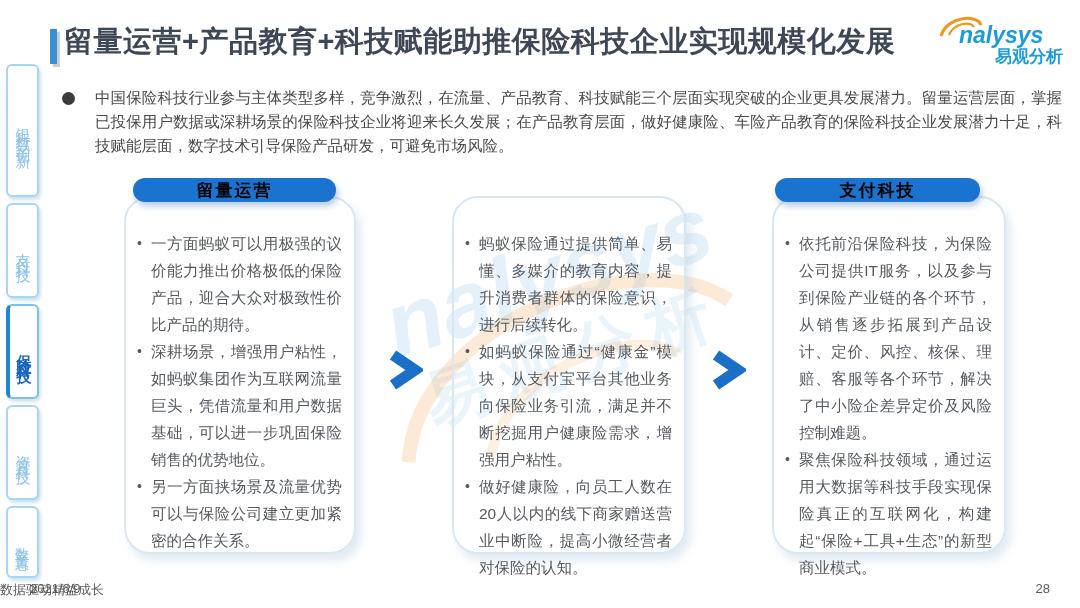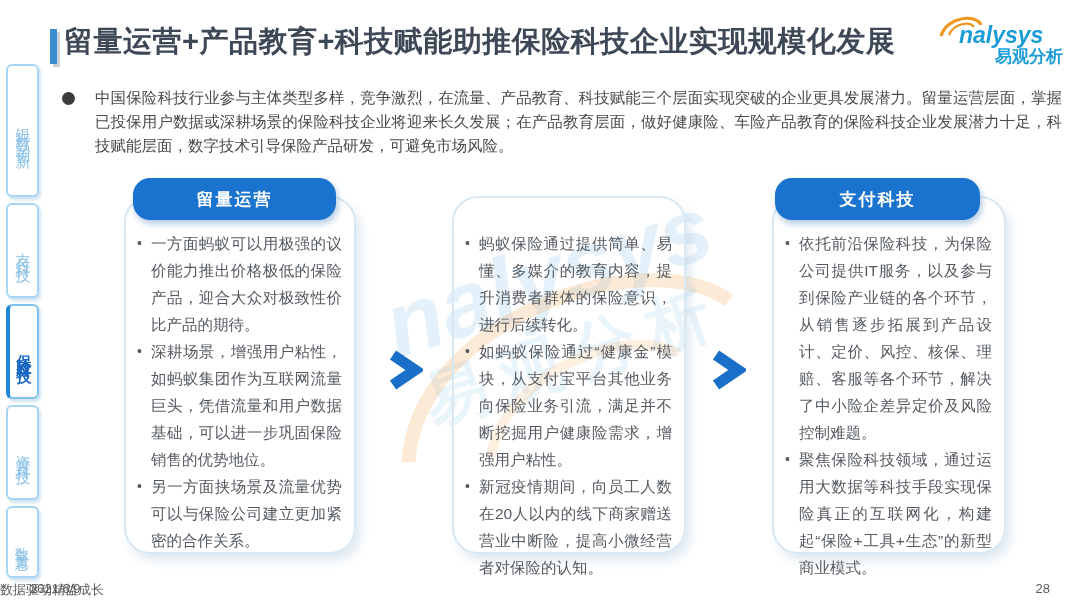--- a/index.html
+++ b/index.html
@@ -42,22 +42,22 @@
   .wm-cn { display:block; font-size:64px; font-weight:700;
     color:rgba(125,185,230,0.16); letter-spacing:14px; line-height:1.2; }
 
   
   .card { position:absolute; top:196px; height:358px; background:transparent;
     border:2px solid #d9e7f3; border-radius:26px;
     box-shadow:5px 7px 9px rgba(170,198,222,.35); z-index:1; }
   .card-1 { left:124px; width:232px; }
   .card-2 { left:452px; width:234px; }
   .card-3 { left:772px; width:234px; }
-  .pill { position:absolute; top:178px; height:42px; z-index:2;
-    background:#1a73ce; border-radius:17px; color:#ffffff;
+  .pill { position:absolute; top:178px; height:24px; z-index:2;
+    background:#1a73ce; border-radius:17px; color:#000000;
     font-size:17px; font-weight:700; letter-spacing:2px;
     display:flex; align-items:center; justify-content:center;
     box-shadow:2px 4px 6px rgba(120,160,205,.55); }
   .pill-1 { left:133px; width:203px; }
   .pill-2 { left:456px; width:204px; }
   .pill-3 { left:775px; width:205px; }
 
   .card ul { list-style:none; margin:32px 12px 0 10px; }
   .card li { position:relative; padding-left:15px; font-size:15.5px; line-height:27px;
     color:#555a60; text-align:justify; }
@@ -118,21 +118,21 @@
   </div>
 
   <svg class="arrow arrow-1" viewBox="0 0 36 40">
     <polyline points="6,5 28,20 6,35" stroke="#1a6fc9" stroke-width="11" fill="none"></polyline>
   </svg>
 
   <div class="card card-2">
     <ul>
       <li>蚂蚁保险通过提供简单、易懂、多媒介的教育内容，提升消费者群体的保险意识，进行后续转化。</li>
       <li>如蚂蚁保险通过“健康金”模块，从支付宝平台其他业务向保险业务引流，满足并不断挖掘用户健康险需求，增强用户粘性。</li>
-      <li>新冠疫情期间，向员工人数在20人以内的线下商家赠送营业中断险，提高小微经营者对保险的认知。</li>
+      <li>做好健康险，向员工人数在20人以内的线下商家赠送营业中断险，提高小微经营者对保险的认知。</li>
     </ul>
   </div>
 
   <svg class="arrow arrow-2" viewBox="0 0 36 40">
     <polyline points="6,5 28,20 6,35" stroke="#1a6fc9" stroke-width="11" fill="none"></polyline>
   </svg>
 
   <div class="pill pill-3">支付科技</div>
   <div class="card card-3">
     <ul>

